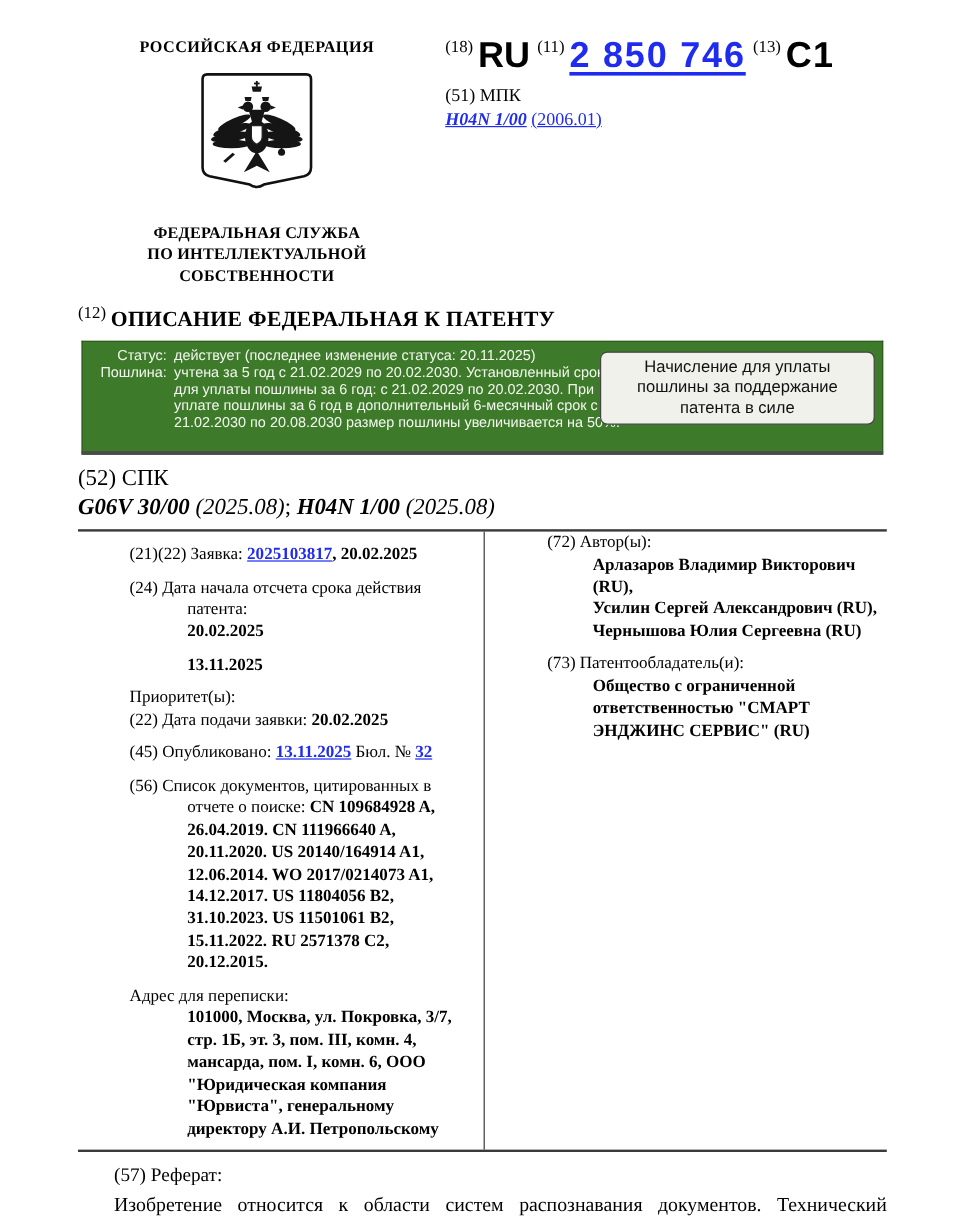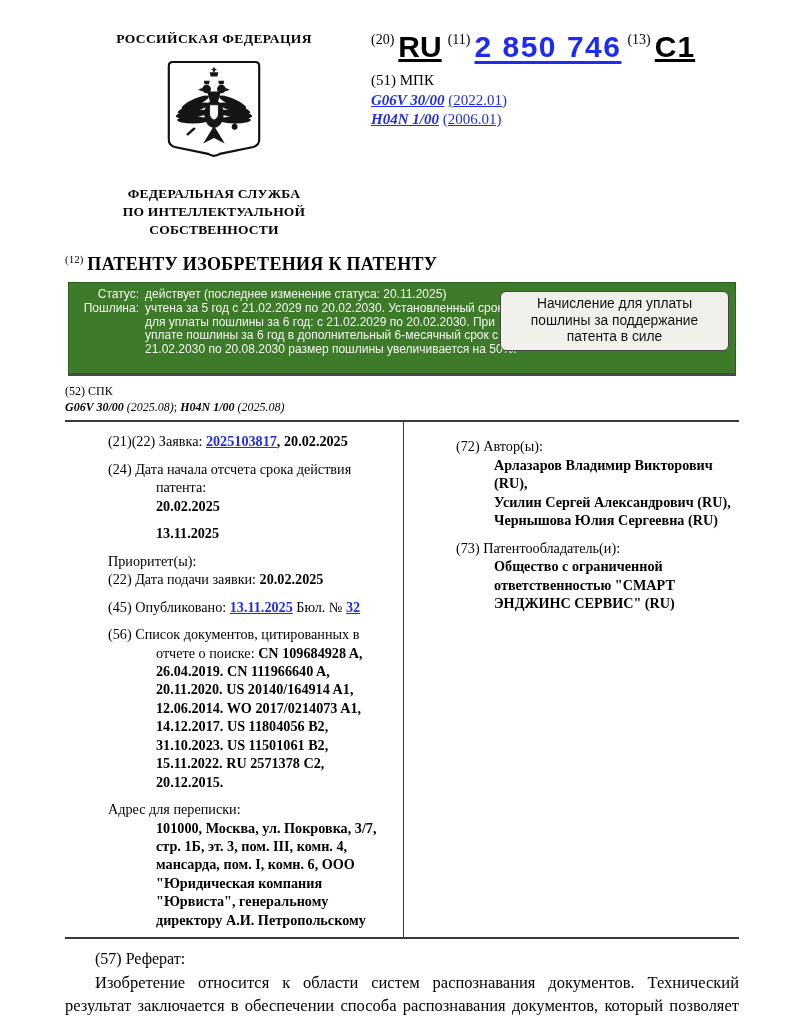--- a/index.html
+++ b/index.html
@@ -18,35 +18,35 @@
 
   
   .hdr{display:flex;}
   .hdr-left{width:298px;text-align:center;flex:none;}
   .country{font-weight:bold;font-size:13.5px;letter-spacing:.4px;line-height:1.3;}
   .emblem{margin:12px auto 0;width:100px;height:112px;}
   .agency{margin-top:13px;font-weight:bold;font-size:13.5px;line-height:1.35;letter-spacing:.2px;}
   .hdr-right{margin-left:8px;padding-top:0;flex:1;}
   .publine{white-space:nowrap;line-height:1.1;}
   .sup{font-family:"Liberation Serif", serif;font-size:14px;vertical-align:13px;}
-  .big{font-family:"Liberation Sans", sans-serif;font-weight:bold;font-size:30px;text-decoration:underline;}
+  .big{font-family:"Liberation Sans", sans-serif;font-weight:bold;font-size:30px;}
   .ru{margin:0 6px 0 4px;}
   .patnum{
     color:var(--link_blue);letter-spacing:1.5px;margin:0 6px 0 4px;
     text-decoration:underline;text-decoration-thickness:3px;text-underline-offset:4px;
     cursor:pointer;
   }
   .kind{margin-left:4px;letter-spacing:1px;}
   .ipc-label{font-size:15px;margin-top:8px;line-height:1.3;}
   .ipc-line{font-size:15px;line-height:1.3;}
   .ipc-code{color:var(--link_blue);font-weight:bold;font-style:italic;text-decoration:underline;cursor:pointer;}
   .ipc-date{color:var(--link_blue);text-decoration:underline;cursor:pointer;}
 
   .doc-kind{margin-top:14px;line-height:1.25;}
-  .doc-kind .num{font-size:11px;vertical-align:7px;}
+  .doc-kind .num{font-size:14px;vertical-align:7px;}
   .doc-kind .ttl{font-weight:bold;font-size:18px;letter-spacing:.3px;}
 
   
   .status-box{
     position:relative;margin-top:6px;margin-left:3px;width:668px;
     background:var(--status_green);
     border:1px solid #2e5d1e;border-bottom:3px solid #4a4a4a;
     padding:5px 8px 16px 6px;
     font-family:"Liberation Sans", sans-serif;font-size:12px;line-height:1.16;color:#f4f7f0;
   }
@@ -54,31 +54,31 @@
   .status-grid .lbl{text-align:right;}
   .notice{
     position:absolute;top:8px;right:6px;width:229px;min-height:48px;
     background:var(--notice_bg);border:1.5px solid #444;border-radius:6px;
     color:#111;font-size:13.8px;line-height:1.22;
     display:flex;align-items:center;justify-content:center;text-align:center;
     padding:4px 8px;
   }
 
   
-  .cpc{margin-top:8px;font-size:12px;line-height:1.3;}
+  .cpc{margin-top:8px;font-size:19px;line-height:1.3;}
   .cpc .code{font-weight:bold;font-style:italic;}
   .cpc .date{font-style:italic;}
 
   
   .biblio{
     margin-top:5px;display:flex;min-height:452px;
     border-top:2px solid var(--rule);border-bottom:2px solid var(--rule);
   }
   .col-left{width:338px;flex:none;padding:10px 8px 8px 3px;}
-  .col-right{flex:1;border-left:1.5px solid var(--rule);padding:15px 2px 8px 12px;}
+  .col-right{flex:1;border-left:1.5px solid var(--rule);padding:0 2px 8px 12px;}
   .item{font-size:14.2px;line-height:1.3;margin-bottom:9px;margin-left:40px;}
   .hang{padding-left:48px;text-indent:-48px;}
   .hang2{padding-left:38px;text-indent:-38px;}
   .vline{padding-left:48px;font-weight:bold;}
   .vline2{padding-left:38px;font-weight:bold;}
   .b{font-weight:bold;}
   .lnk{color:var(--link_blue);font-weight:bold;text-decoration:underline;cursor:pointer;}
   .nomargin{margin-bottom:0;}
 
   
@@ -130,37 +130,33 @@
         </svg>
       </div>
       <div class="agency">
         <div>ФЕДЕРАЛЬНАЯ СЛУЖБА</div>
         <div>ПО ИНТЕЛЛЕКТУАЛЬНОЙ СОБСТВЕННОСТИ</div>
       </div>
     </div>
 
     <div class="hdr-right">
       <div class="publine">
-        <span class="sup">(20)</span><span class="big ru">RU</span><span class="sup">(11)</span><span class="big patnum">2 850 746</span><span class="sup">(13)</span><span class="big kind">C1</span>
+        <span class="sup">(18)</span><span class="big ru">RU</span><span class="sup">(11)</span><span class="big patnum">2 850 746</span><span class="sup">(13)</span><span class="big kind">C1</span>
       </div>
       <div class="ipc-label">(51) МПК</div>
-      <div class="ipc-line">
-        <span class="ipc-code">G06V 30/00</span>
-        <span class="ipc-date">(2022.01)</span>
-      </div>
       <div class="ipc-line">
         <span class="ipc-code">H04N 1/00</span>
         <span class="ipc-date">(2006.01)</span>
       </div>
     </div>
   </div>
 
   <div class="doc-kind">
     <span class="num">(12)</span>
-    <span class="ttl">ПАТЕНТУ ИЗОБРЕТЕНИЯ К ПАТЕНТУ</span>
+    <span class="ttl">ОПИСАНИЕ ФЕДЕРАЛЬНАЯ К ПАТЕНТУ</span>
   </div>
 
   <div class="status-box">
     <div class="status-grid">
       <div class="lbl">Статус:</div>
       <div>действует (последнее изменение статуса: 20.11.2025)</div>
       <div class="lbl">Пошлина:</div>
       <div>учтена за 5 год с 21.02.2029 по 20.02.2030. Установленный срок для уплаты пошлины за 6 год: с 21.02.2029 по 20.02.2030. При уплате пошлины за 6 год в дополнительный 6-месячный срок с 21.02.2030 по 20.08.2030 размер пошлины увеличивается на 50%.</div>
     </div>
     <div class="notice">Начисление для уплаты пошлины за поддержание патента в силе</div>

